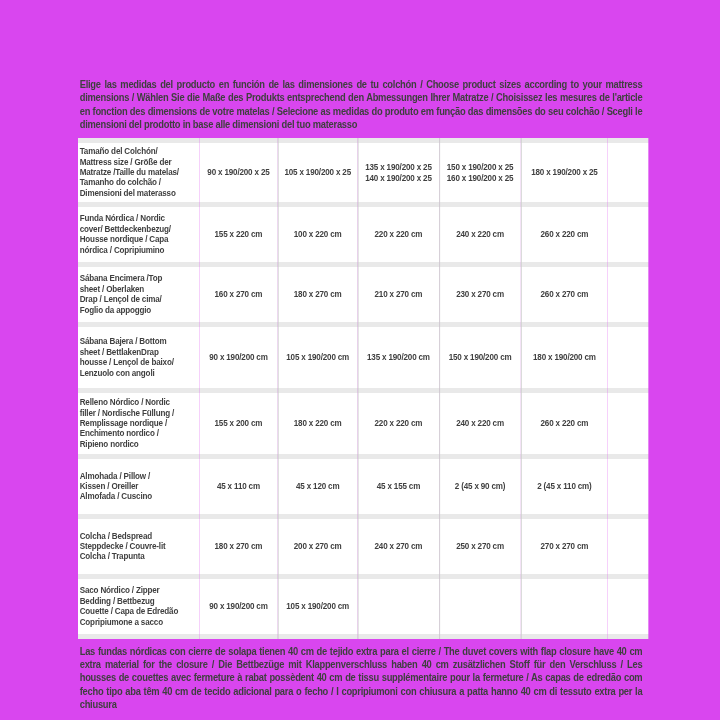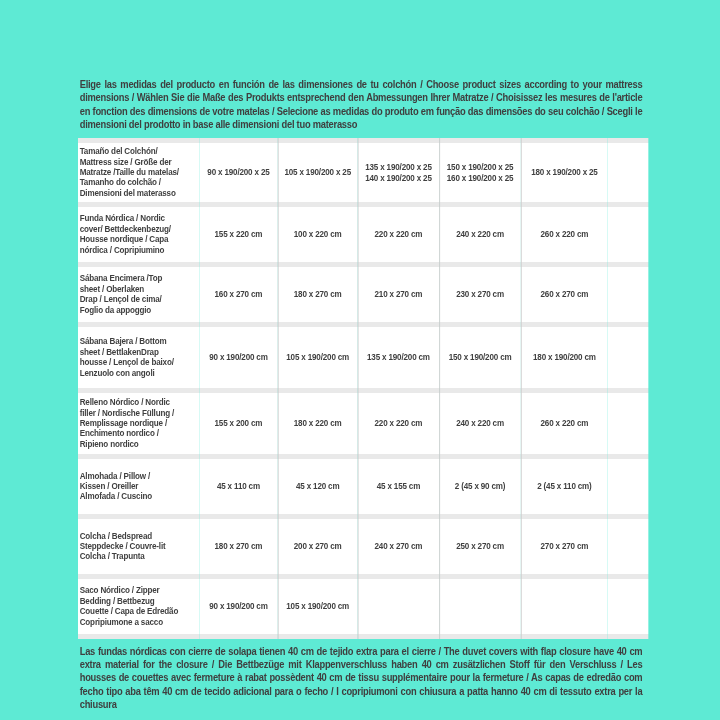--- a/index.html
+++ b/index.html
@@ -5,21 +5,21 @@
   html, body {
     margin: 0;
     padding: 0;
     background: #ffffff;
     font-family: "Liberation Sans", sans-serif;
   }
   .canvas {
     position: relative;
     width: 720px;
     height: 720px;
-    background: #5eead4;
+    background: #d946ef;
     overflow: hidden;
   }
   
   .scale-wrap {
     position: absolute;
     left: 78px;
     top: 78px;
     width: 671px;
     transform: scaleX(0.85);
     transform-origin: 0 0;

